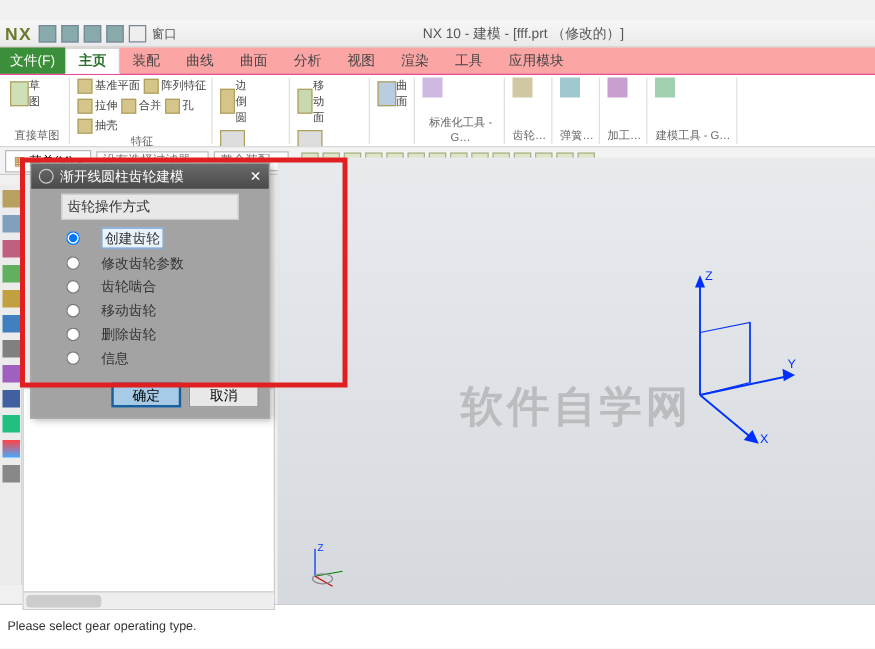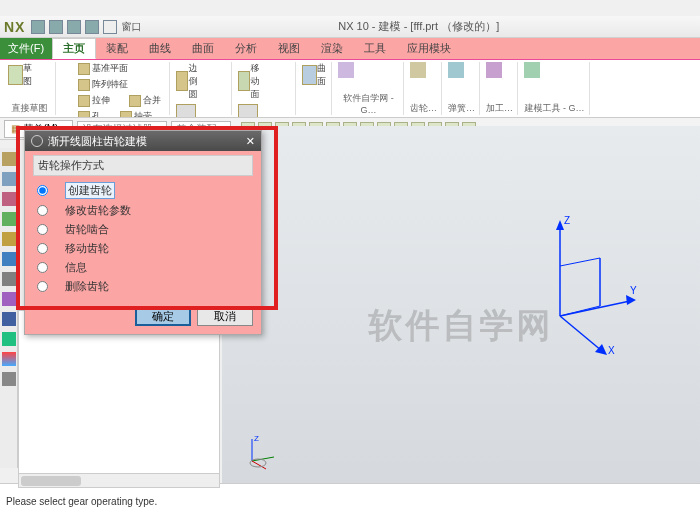--- a/index.html
+++ b/index.html
@@ -18,39 +18,39 @@
   .tab { padding: 0 10px; display: flex; align-items: center; color: #444; border-right: 1px solid transparent; }
   .tab.active { background: #fff; border: 1px solid #ccc; border-bottom: 1px solid #fff; color: #2a6f2a; font-weight: bold; font-family: Liberation Serif, serif; }
 
   
   .ribbon { height: 58px; background: #fff; border-bottom: 1px solid #ccc; display: flex; gap: 2px; padding: 2px 4px; overflow: hidden; }
   .rgroup { display: flex; flex-direction: column; justify-content: space-between; border-right: 1px solid #e0e0e0; padding: 0 4px; }
   .rgroup .items { display: flex; gap: 3px; flex-wrap: wrap; align-items: center; }
   .rgroup .gname { font-size: 9px; color: #666; text-align: center; }
   .ritem { display: flex; flex-direction: row; align-items: center; font-size: 9px; color: #444; width: 28px; }
   .ritem .ico { width: 20px; height: 20px; background: #d5c58a; border: 1px solid #b0a060; margin-bottom: 1px; }
-  .rsmall { display: flex; align-items: center; gap: 2px; font-size: 9px; color: #444; margin-left: 16px; }
+  .rsmall { display: flex; align-items: center; gap: 2px; font-size: 9px; color: #444; }
   .rsmall .ico { width: 12px; height: 12px; background: #d5c58a; border: 1px solid #b0a060; }
 
   
   .filterbar { height: 22px; background: #f3f3f3; display: flex; align-items: center; padding: 0 4px; gap: 4px; border-bottom: 1px solid #ccc; }
   .menu-btn { background: #fff; border: 1px solid #bbb; padding: 1px 6px; font-size: 10px; display: flex; align-items: center; gap: 3px; }
   .filter-input { border: 1px solid #bbb; background: #fff; color: #aaa; padding: 1px 4px; font-size: 10px; width: 90px; height: 16px; flex: 0 0 auto; }
   .toolbar-icons { display: flex; gap: 3px; margin-left: 6px; }
   .tool-ico { width: 14px; height: 14px; background: #dde6c8; border: 1px solid #aab088; }
 
   
   .redbox { position: absolute; left: 16px; top: 126px; width: 262px; height: 184px; border: 4px solid #e02020; pointer-events: none; z-index: 20; }
 
   
-  .dialog { position: absolute; left: 24px; top: 130px; width: 238px; background: #fca5a5; border: 1px solid #aaa; box-shadow: 2px 2px 6px rgba(0,0,0,.3); z-index: 15; }
+  .dialog { position: absolute; left: 24px; top: 130px; width: 192px; background: #a3a3a3; border: 1px solid #aaa; box-shadow: 2px 2px 6px rgba(0,0,0,.3); z-index: 15; }
   .dlg-title { height: 20px; background: linear-gradient(#6a6a6a,#4a4a4a); color: #fff; display: flex; align-items: center; padding: 0 6px; font-size: 11px; }
   .dlg-title .gear { width: 12px; height: 12px; border: 1px solid #ccc; border-radius: 50%; margin-right: 5px; }
   .dlg-title .x { margin-left: auto; cursor: pointer; }
-  .dlg-group { padding: 4px 8px; }
+  .dlg-group { padding: 4px 24px; }
   .dlg-group-title { background: #e8e8e8; border: 1px solid #ccc; padding: 2px 4px; font-size: 11px; color: #333; margin-bottom: 4px; }
   .radio-row { display: flex; align-items: center; gap: 17px; padding: 2px 4px; font-size: 11px; color: #333; }
   .radio-row input { width: 11px; height: 11px; }
   .radio-row.sel span { border: 1px solid #6a9edb; padding: 0 2px; background: #eaf2fb; }
   .dlg-buttons { display: flex; justify-content: flex-end; gap: 6px; padding: 6px 8px 8px; }
   .dlg-btn { width: 56px; height: 20px; border: 1px solid #888; background: #e8e8e8; font-size: 11px; }
   .dlg-btn.primary { background: #a7cbe6; border: 2px solid #1a5f99; }
 
   
   .resbar { position: absolute; left: 0; top: 148px; width: 18px; height: 320px; background: #ececec; border-right: 1px solid #ccc; display: flex; flex-direction: column; gap: 6px; padding-top: 4px; z-index: 5; }
@@ -165,21 +165,21 @@
     <div class="ritem">
         <div class="ico" style="background:#b8cde0"></div>
         <span>曲面</span>
       </div>
     <div class="gname">&nbsp;</div>
   </div>
   <div class="rgroup" style="width:70px">
     <div class="items">
         <div class="ico" style="width:16px;height:16px;background:#cdb8e0"></div>
       </div>
-    <div class="gname">软件自学网 - G…</div>
+    <div class="gname">标准化工具 - G…</div>
   </div>
   <div class="rgroup" style="width:36px">
     <div class="items">
         <div class="ico" style="width:16px;height:16px;background:#d0c8a0"></div>
       </div>
     <div class="gname">齿轮…</div>
   </div>
   <div class="rgroup" style="width:36px">
     <div class="items">
         <div class="ico" style="width:16px;height:16px;background:#a0c8d0"></div>
@@ -292,25 +292,25 @@
     <label class="radio-row">
         <input type="radio" style="">
         <span>齿轮啮合</span>
       </label>
     <label class="radio-row">
         <input type="radio" style="">
         <span>移动齿轮</span>
       </label>
     <label class="radio-row">
         <input type="radio" style="">
+        <span>删除齿轮</span>
+      </label>
+    <label class="radio-row">
+        <input type="radio" style="">
         <span>信息</span>
-      </label>
-    <label class="radio-row">
-        <input type="radio" style="">
-        <span>删除齿轮</span>
       </label>
   </div>
   <div class="dlg-buttons">
     <button class="dlg-btn primary">确定</button>
     <button class="dlg-btn">取消</button>
   </div>
 </div>
 
 <div class="redbox"></div>
 

